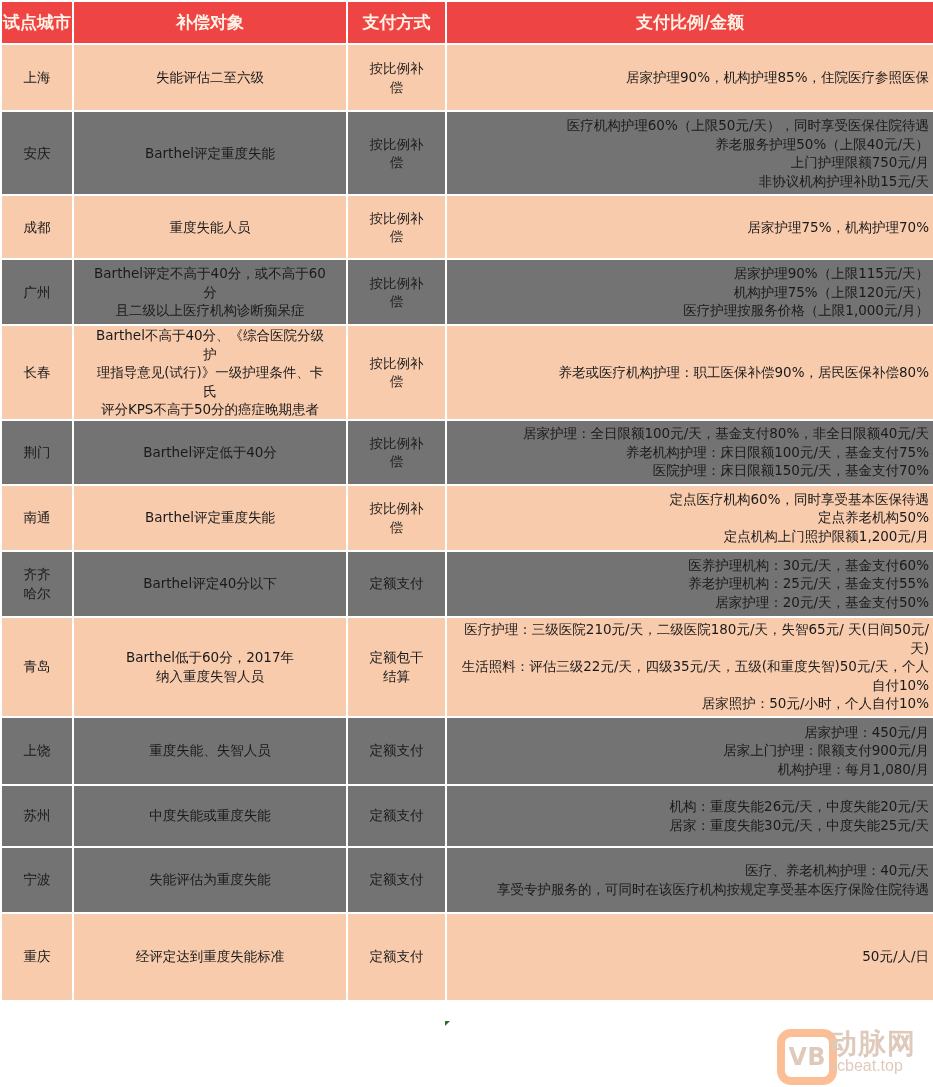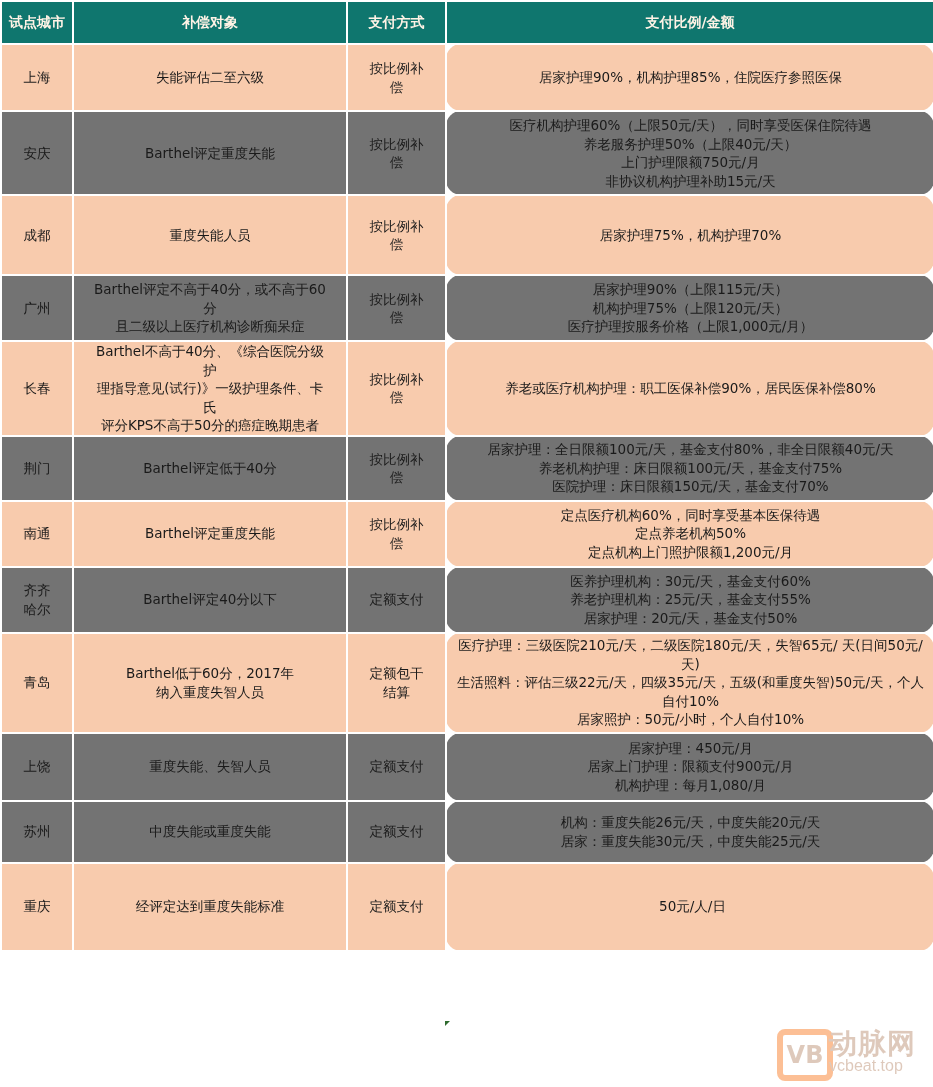--- a/index.html
+++ b/index.html
@@ -1,31 +1,31 @@
 <!DOCTYPE html>
 <html><head>
   <meta charset="utf-8">
   <style>
     html, body { margin: 0; padding: 0; background: #ffffff; }
     body { width: 933px; height: 1087px; overflow: hidden; position: relative;
            font-family: "DejaVu Sans", "Liberation Sans", sans-serif; color: #1a1a1a; }
     table { border-collapse: collapse; table-layout: fixed; width: 933px; }
     col.c1 { width: 72px; } col.c2 { width: 274px; } col.c3 { width: 99px; } col.c4 { width: 488px; }
     th, td { border: 2px solid #ffffff; padding: 0; vertical-align: middle; }
-    th { background: #0f766e; color: #FFF3E6; font-weight: bold; font-size: 14px; height: 41px; text-align: center; }
+    th { background: #ef4444; color: #FFF3E6; font-weight: bold; font-size: 17px; height: 41px; text-align: center; }
     td { font-size: 13.5px; line-height: 18.5px; }
     tr.dark td { background: #F8CBAD; }
     tr.light td { background: #737373; }
     td.city, td.target, td.method { text-align: center; padding: 0 16px; }
-    td.amount { text-align: center; padding: 0 4px 0 5px; white-space: pre-line; border-radius: 15px; }
+    td.amount { text-align: right; padding: 0 4px 0 5px; white-space: pre-line; }
     .line { display: block; }
     .watermark { position: absolute; right: 6px; bottom: 6px; width: 150px; height: 56px;
                  opacity: 0.45; color: #b8896a; }
-    .wm-logo { position: absolute; left: 0; top: 4px; width: 44px; height: 40px; border: 6px solid #f97316;
-               border-radius: 8px; font-weight: bold; font-size: 24px; text-align: center; line-height: 40px;
+    .wm-logo { position: absolute; left: 0; top: 4px; width: 44px; height: 40px; border: 8px solid #f97316;
+               border-radius: 14px; font-weight: bold; font-size: 24px; text-align: center; line-height: 40px;
                font-family: "DejaVu Sans", sans-serif; }
     .wm-name { position: absolute; left: 52px; top: 0; font-size: 28px; font-weight: bold; letter-spacing: 1px; }
     .wm-url { position: absolute; left: 52px; top: 32px; font-size: 16px; font-family: "Liberation Sans", sans-serif; }
     .corner-mark { position: absolute; left: 445px; top: 1021px; width: 0; height: 0;
                    border-top: 5px solid #2e6b2e; border-right: 5px solid transparent; }
   </style>
 </head>
 <body>
 
 <table>
@@ -52,21 +52,21 @@
     </tr>
     <tr class="light" style="height:84px">
       <td class="city">安庆</td>
       <td class="target">Barthel评定重度失能</td>
       <td class="method">按比例补偿</td>
       <td class="amount">医疗机构护理60%（上限50元/天），同时享受医保住院待遇
 养老服务护理50%（上限40元/天）
 上门护理限额750元/月
 非协议机构护理补助15元/天</td>
     </tr>
-    <tr class="dark" style="height:80px">
+    <tr class="dark" style="height:64px">
       <td class="city">成都</td>
       <td class="target">重度失能人员</td>
       <td class="method">按比例补偿</td>
       <td class="amount">居家护理75%，机构护理70%</td>
     </tr>
     <tr class="light" style="height:66px">
       <td class="city">广州</td>
       <td class="target" style="white-space:pre-line">Barthel评定不高于40分，或不高于60分
 且二级以上医疗机构诊断痴呆症</td>
       <td class="method">按比例补偿</td>
@@ -125,20 +125,27 @@
 居家上门护理：限额支付900元/月
 机构护理：每月1,080/月</td>
     </tr>
     <tr class="light" style="height:62px">
       <td class="city">苏州</td>
       <td class="target">中度失能或重度失能</td>
       <td class="method">定额支付</td>
       <td class="amount">机构：重度失能26元/天，中度失能20元/天
 居家：重度失能30元/天，中度失能25元/天</td>
     </tr>
+    <tr class="light" style="height:66px">
+      <td class="city">宁波</td>
+      <td class="target">失能评估为重度失能</td>
+      <td class="method">定额支付</td>
+      <td class="amount">医疗、养老机构护理：40元/天
+享受专护服务的，可同时在该医疗机构按规定享受基本医疗保险住院待遇</td>
+    </tr>
     <tr class="dark" style="height:88px">
       <td class="city">重庆</td>
       <td class="target">经评定达到重度失能标准</td>
       <td class="method">定额支付</td>
       <td class="amount" style="padding-left:9px">50元/人/日</td>
     </tr>
   </tbody>
 </table>
 
 <div class="corner-mark"></div>

